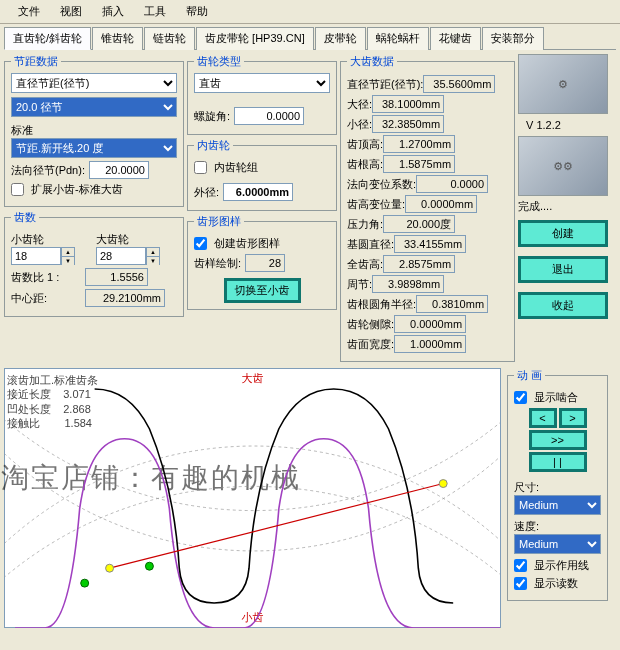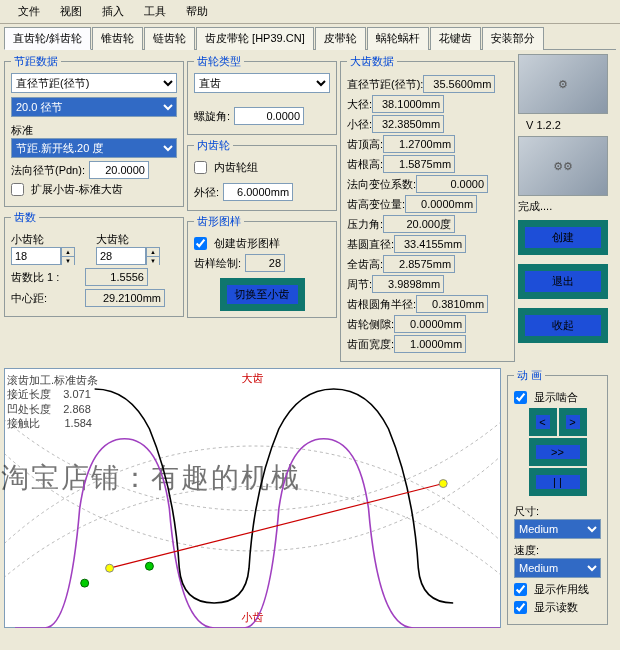--- a/index.html
+++ b/index.html
@@ -14,21 +14,21 @@
 .col1{width:180px}.col2{width:150px}.col3{width:175px}.col4{width:90px}
 fieldset{border:1px solid #919b9c;padding:4px 6px 6px;margin:0;background:#ece9d8}
 legend{padding:0 3px;color:#0046d5}
 .row{display:flex;align-items:center;margin:3px 0;gap:4px}
 .lbl{white-space:nowrap}
 input[type=text]{border:1px solid #7f9db9;background:#fff;padding:1px 3px;height:18px;text-align:right}
 select{border:1px solid #7f9db9;background:#fff;height:20px;width:100%}
 .sel-hl{background:#316ac5;color:#fff}
 .ro{background:#ece9d8!important}
 input[type=checkbox]{margin:0 3px 0 0}
-button{border:7px solid #0f766e;background:#1d4ed8;padding:2px 8px;cursor:default}
+button{border:3px solid #0f766e;background:#5eead4;padding:2px 8px;cursor:default}
 .img{background:linear-gradient(135deg,#c8d0d8,#8a98a8);height:60px;border:1px solid #919b9c;display:flex;align-items:center;justify-content:center;color:#555}
 .spin{display:inline-flex;flex-direction:column;border:1px solid #7f9db9;height:18px;width:14px}
 .spin div{flex:1;background:#ece9d8;font-size:6px;text-align:center;line-height:8px;border-bottom:1px solid #7f9db9}
 .spin div:last-child{border:none}
 .wrow{display:flex;align-items:center;justify-content:flex-start;margin:2px 0}
 .wrow input{width:72px}
 .plot{border:1px solid #7f9db9;background:#fff;position:relative;margin:2px 4px;height:260px;width:497px}
 .plot svg{position:absolute;inset:0}
 .ptxt{position:absolute;top:4px;left:2px;color:#444;line-height:1.3}
 .wm{position:absolute;top:90px;left:-4px;font-size:28px;color:rgba(0,0,0,.55);letter-spacing:2px;pointer-events:none;white-space:nowrap}
@@ -123,21 +123,21 @@
         </div>
     </fieldset>
     <fieldset>
       <legend>内齿轮</legend>
       <div class="row">
           <input type="checkbox" style="">
           <span class="lbl">内齿轮组</span>
         </div>
       <div class="row" style="margin-top:8px">
           <span class="lbl">外径:</span>
-          <input type="text" style="width: 70px;" value="6.0000mm">
+          <input type="text" style="width: 70px; font-weight: bold;" value="6.0000mm">
         </div>
     </fieldset>
     <fieldset>
       <legend>齿形图样</legend>
       <div class="row">
           <input type="checkbox" checked="" style="">
           <span class="lbl">创建齿形图样</span>
         </div>
       <div class="row">
           <span class="lbl">齿样绘制:</span>

